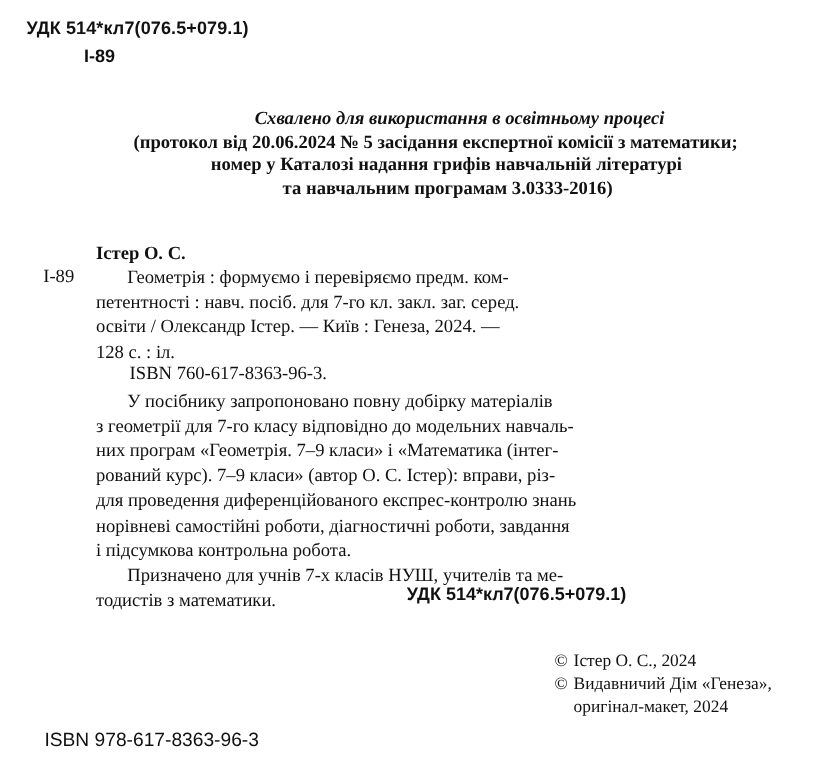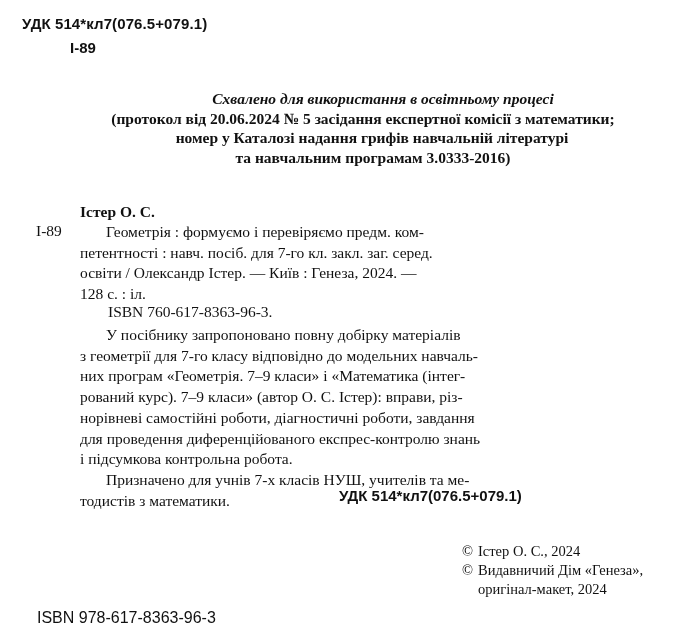--- a/index.html
+++ b/index.html
@@ -125,22 +125,22 @@
   <div>128 с. : іл.</div>
 </div>
 
 <div class="abs isbn-mid">ISBN 760-617-8363-96-3.</div>
 
 <div class="abs abstract">
   <div class="ln ind">У посібнику запропоновано повну добірку матеріалів</div>
   <div class="ln">з геометрії для 7-го класу відповідно до модельних навчаль-</div>
   <div class="ln">них програм «Геометрія. 7–9 класи» і «Математика (інтег-</div>
   <div class="ln">рований курс). 7–9 класи» (автор О. С. Істер): вправи, різ-</div>
+  <div class="ln">для проведення диференційованого експрес-контролю знань</div>
   <div class="ln">норівневі самостійні роботи, діагностичні роботи, завдання</div>
-  <div class="ln">для проведення диференційованого експрес-контролю знань</div>
   <div class="ln">і підсумкова контрольна робота.</div>
   <div class="ln ind">Призначено для учнів 7-х класів НУШ, учителів та ме-</div>
   <div class="ln">тодистів з математики.</div>
 </div>
 
 <div class="abs udk-bottom">УДК 514*кл7(076.5+079.1)</div>
 
 <div class="abs isbn-bottom">ISBN 978-617-8363-96-3</div>
 
 <div class="abs copyright">

